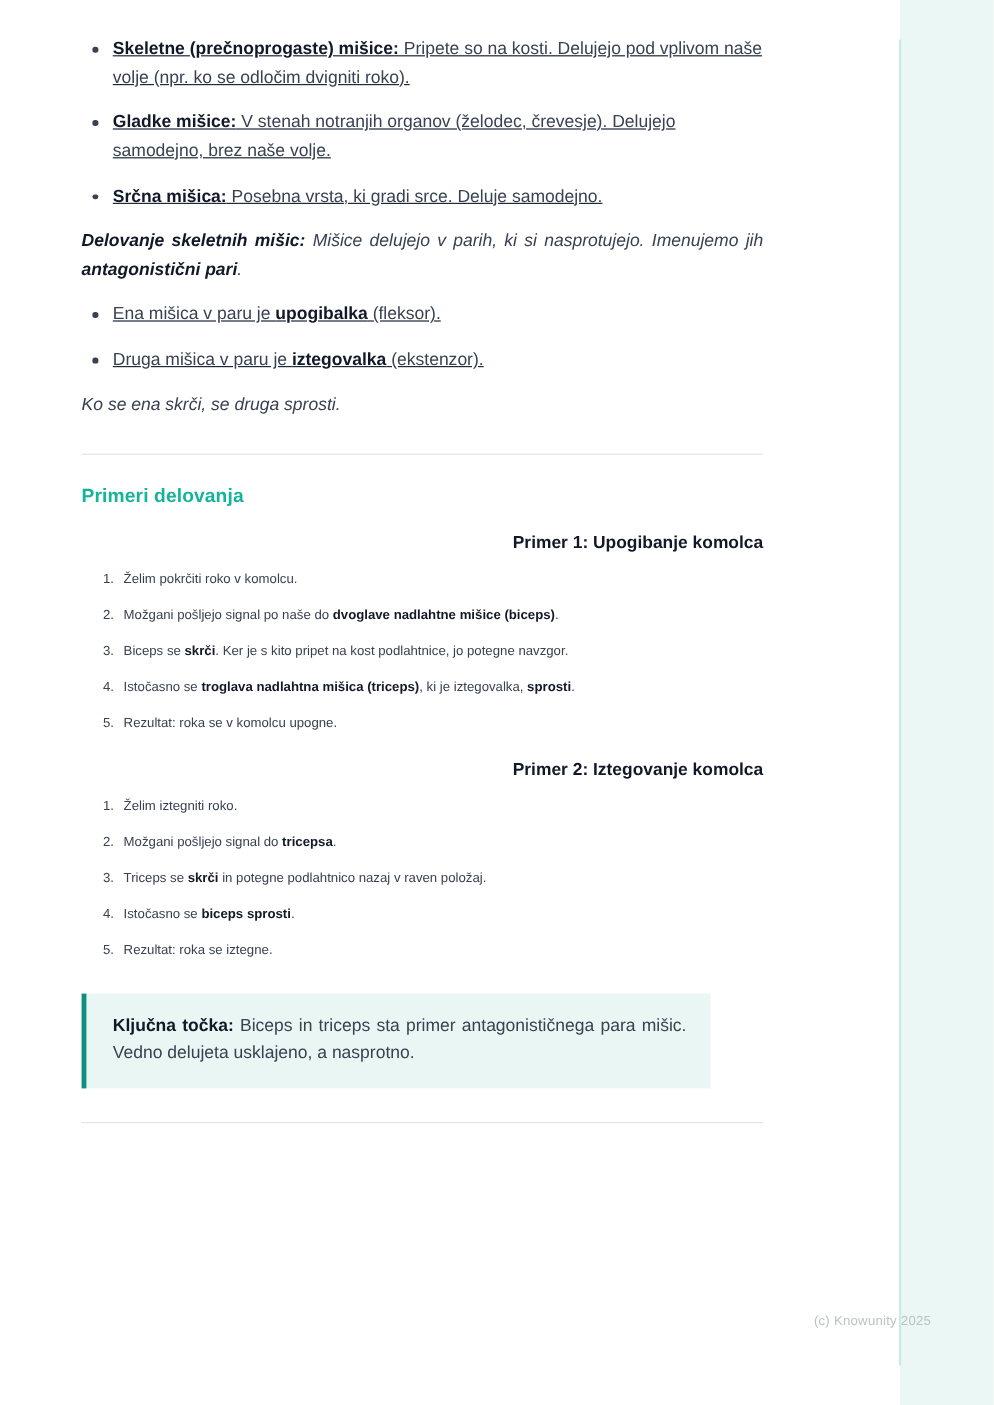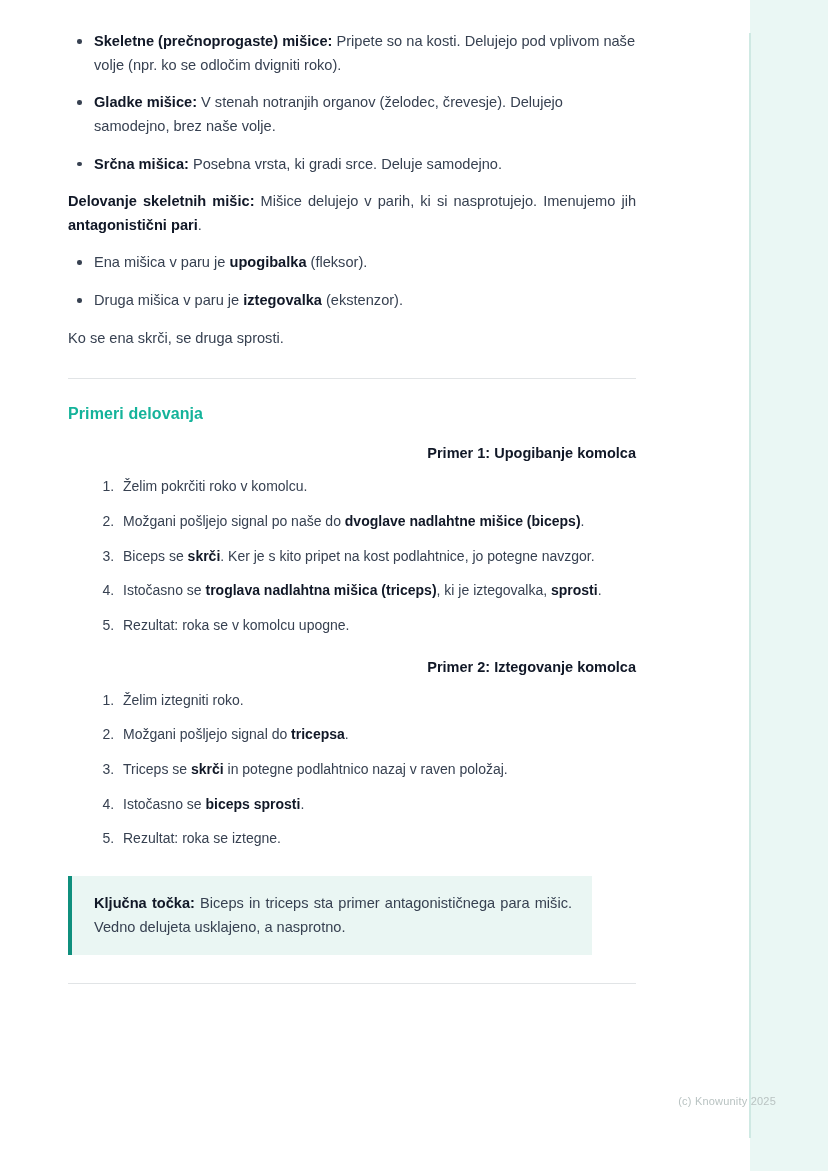--- a/index.html
+++ b/index.html
@@ -43,20 +43,21 @@
     position: absolute;
     left: 68px;
     top: 30px;
     width: 568px;
   }
 
   ul.bullets {
     list-style: none;
     margin: 0 0 0 0;
     padding: 0;
+    text-decoration: underline;
   }
   ul.bullets li {
     position: relative;
     padding-left: 26px;
     margin-bottom: 14px;
     font-size: 14.6px;
     line-height: 1.62;
     color: #374151;
   }
   ul.bullets li::before {
@@ -70,20 +71,21 @@
     background: #374151;
   }
   b, strong { font-weight: bold; color: #111827; }
 
   p.para {
     font-size: 14.6px;
     line-height: 1.62;
     color: #374151;
     margin: 0 0 14px 0;
     text-align: justify;
+    font-style: italic;
   }
   p.para.plain { text-align: left; }
 
   hr.sep {
     border: none;
     border-top: 1px solid #e1e4e6;
     margin: 28px 0 26px 0;
     width: 568px;
   }
 
@@ -99,26 +101,25 @@
     font-weight: bold;
     color: #111827;
     margin: 0 0 14px 0;
     text-align: right;
   }
   ol.steps {
     margin: 0 0 22px 0;
     padding-left: 30px;
   }
   ol.steps li {
-    font-size: 14px;
+    font-size: 11px;
     line-height: 1.62;
     color: #374151;
     margin-bottom: 12px;
     padding-left: 5px;
-    margin-left: 20px;
   }
 
   .callout {
     position: relative;
     background: #eaf6f3;
     border-left: 4px solid #0f8f7d;
     padding: 16px 20px 16px 22px;
     margin: 26px 0 0 0;
     width: 524px;
     box-sizing: border-box;

